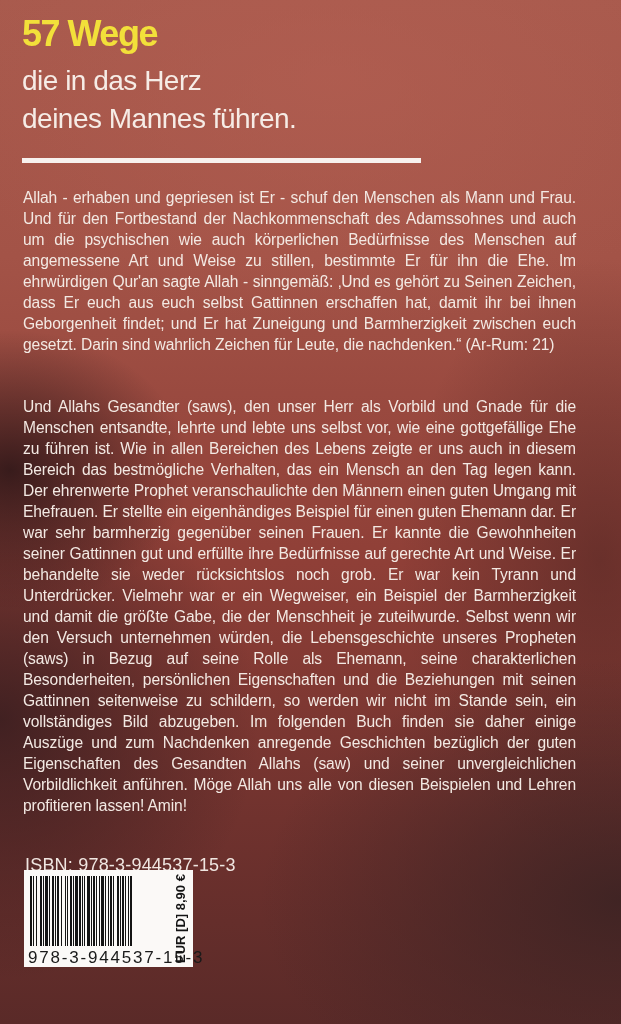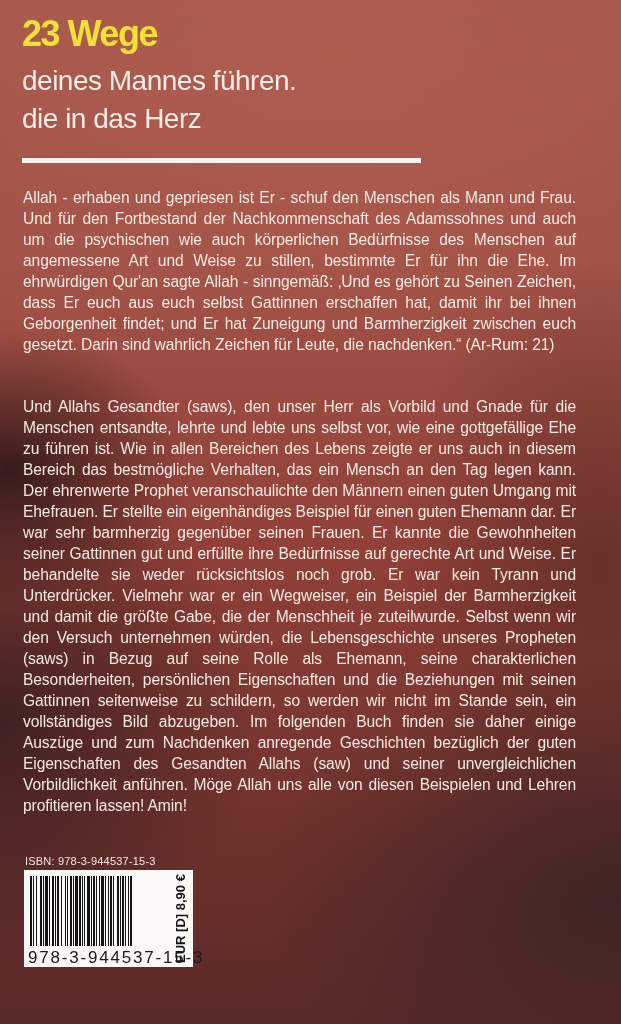--- a/index.html
+++ b/index.html
@@ -66,21 +66,21 @@
       text-align: justify;
       letter-spacing: -0.1px;
     }
     .para1 { top: 187px; }
     .para2 { top: 396px; }
     .isbn-label {
       position: absolute;
       left: 25px;
       top: 855px;
       font-family: "Liberation Sans", sans-serif;
-      font-size: 11px;
+      font-size: 18px;
       color: #f0e6e1;
       letter-spacing: 0.2px;
     }
     .barcode-box {
       position: absolute;
       left: 24px;
       top: 870px;
       width: 169px;
       height: 97px;
       background: #fbf9f7;
@@ -130,25 +130,25 @@
       font-size: 15px;
       color: #e9d9d2;
       letter-spacing: 0.3px;
     }
   </style>
 </head>
 <body>
 
 <div class="page">
 
-  <div class="title-main">23 Wege</div>
+  <div class="title-main">57 Wege</div>
 
   <div class="subtitle">
+    <div>die in das Herz</div>
     <div>deines Mannes führen.</div>
-    <div>die in das Herz</div>
   </div>
 
   <div class="divider"></div>
 
   <p class="body-text para1" style="margin:0;">Allah - erhaben und gepriesen ist Er - schuf den Menschen als Mann und Frau. Und für den Fortbestand der Nachkommenschaft des Adamssohnes und auch um die psychischen wie auch körperlichen Bedürfnisse des Menschen auf angemessene Art und Weise zu stillen, bestimmte Er für ihn die Ehe. Im ehrwürdigen Qur'an sagte Allah - sinngemäß: ‚Und es gehört zu Seinen Zeichen, dass Er euch aus euch selbst Gattinnen erschaffen hat, damit ihr bei ihnen Geborgenheit findet; und Er hat Zuneigung und Barmherzigkeit zwischen euch gesetzt. Darin sind wahrlich Zeichen für Leute, die nachdenken.“ (Ar-Rum: 21)</p>
 
   <p class="body-text para2" style="margin:0;">Und Allahs Gesandter (saws), den unser Herr als Vorbild und Gnade für die Menschen entsandte, lehrte und lebte uns selbst vor, wie eine gottgefällige Ehe zu führen ist. Wie in allen Bereichen des Lebens zeigte er uns auch in diesem Bereich das bestmögliche Verhalten, das ein Mensch an den Tag legen kann. Der ehrenwerte Prophet veranschaulichte den Männern einen guten Umgang mit Ehefrauen. Er stellte ein eigenhändiges Beispiel für einen guten Ehemann dar. Er war sehr barmherzig gegenüber seinen Frauen. Er kannte die Gewohnheiten seiner Gattinnen gut und erfüllte ihre Bedürfnisse auf gerechte Art und Weise. Er behandelte sie weder rücksichtslos noch grob. Er war kein Tyrann und Unterdrücker. Vielmehr war er ein Wegweiser, ein Beispiel der Barmherzigkeit und damit die größte Gabe, die der Menschheit je zuteilwurde. Selbst wenn wir den Versuch unternehmen würden, die Lebensgeschichte unseres Propheten (saws) in Bezug auf seine Rolle als Ehemann, seine charakterlichen Besonderheiten, persönlichen Eigenschaften und die Beziehungen mit seinen Gattinnen seitenweise zu schildern, so werden wir nicht im Stande sein, ein vollständiges Bild abzugeben. Im folgenden Buch finden sie daher einige Auszüge und zum Nachdenken anregende Geschichten bezüglich der guten Eigenschaften des Gesandten Allahs (saw) und seiner unvergleichlichen Vorbildlichkeit anführen. Möge Allah uns alle von diesen Beispielen und Lehren profitieren lassen! Amin!</p>
 
   <div class="isbn-label">ISBN: 978-3-944537-15-3</div>
 

